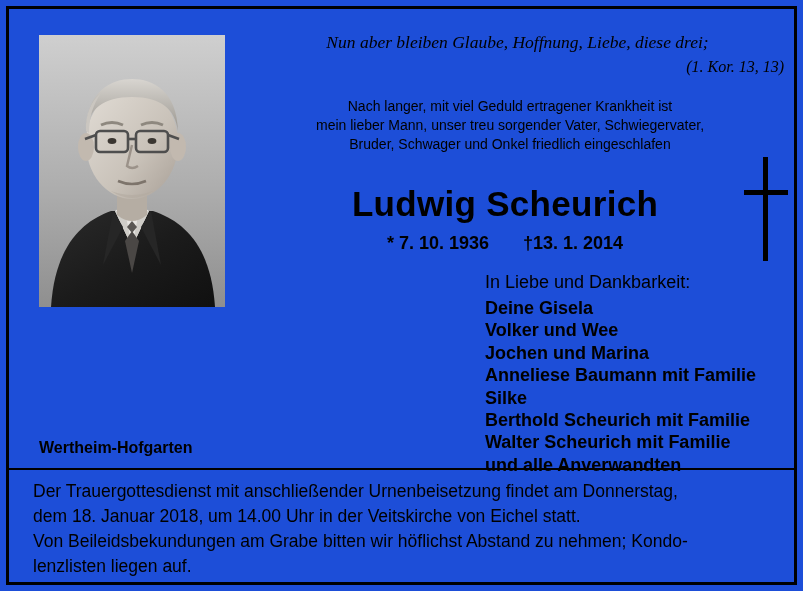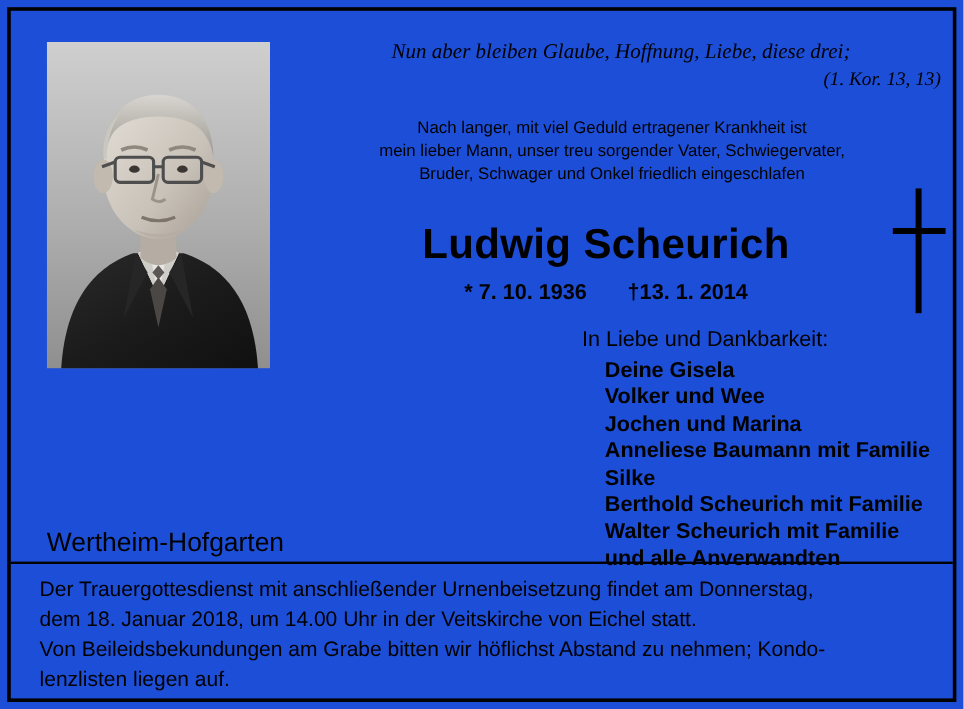--- a/index.html
+++ b/index.html
@@ -142,31 +142,30 @@
     font-size: 18px;
     line-height: 1.25;
   }
   .mourners {
     position: absolute;
     left: 476px;
     top: 288px;
     font-size: 18px;
     font-weight: bold;
     line-height: 1.245;
-    margin-left: 19px;
   }
   .mourners .m { display: block; white-space: nowrap; }
 
   
   .place {
     position: absolute;
     left: 30px;
     top: 430px;
-    font-size: 22px;
-    font-weight: normal;
+    font-size: 16px;
+    font-weight: bold;
   }
 
   
   .divider {
     position: absolute;
     left: 0;
     top: 459px;
     width: 100%;
     height: 2px;
     background: #000;

